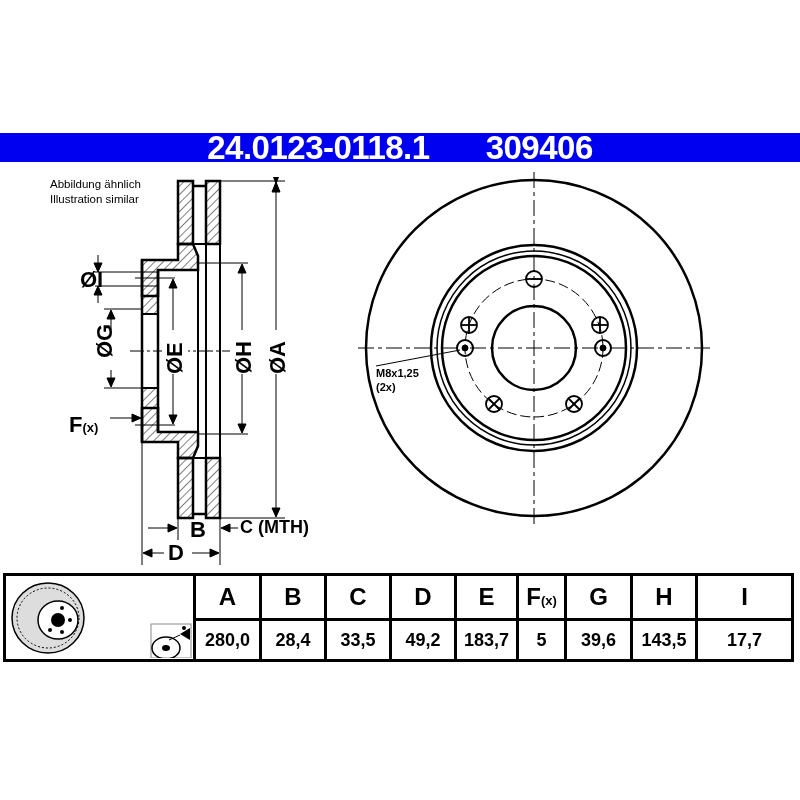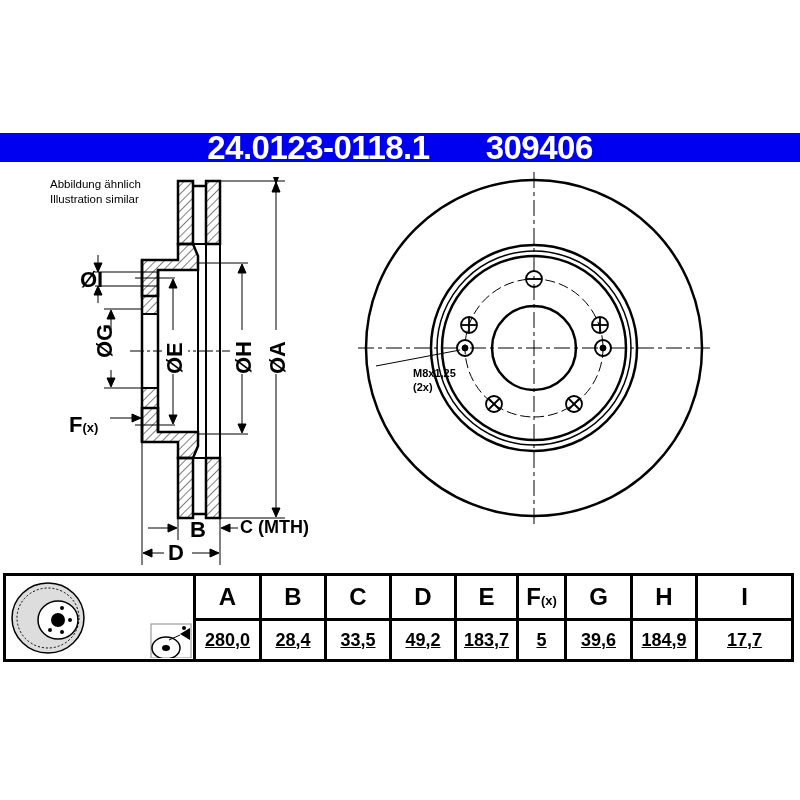--- a/index.html
+++ b/index.html
@@ -7,21 +7,21 @@
   .banner{position:absolute;left:0;top:133px;width:800px;height:29px;background:#0000f0;color:#fff;
     font-weight:bold;font-size:33px;display:flex;align-items:center;justify-content:center;letter-spacing:-0.5px;}
   .banner span{display:inline-block;}
   .banner .gap{width:56px;}
   .note{position:absolute;left:8px;top:177px;font-size:11.5px;font-weight:normal;line-height:15px;margin-left:42px;}
   svg.drawing{position:absolute;left:0;top:0;}
   .lbl{position:absolute;font-weight:bold;}
   table.spec{position:absolute;left:3px;top:573px;border-collapse:collapse;}
   table.spec td{border:3px solid #000;text-align:center;font-weight:bold;padding:0;}
   table.spec tr.hdr td{height:42px;font-size:24px;}
-  table.spec tr.val td{height:38px;font-size:18px;text-decoration:underline;}
+  table.spec tr.val td{height:38px;font-size:18px;}
   table.spec td.imgcell{border-right:3px solid #000;}
   .fx small{font-size:13px;}
 </style>
 </head>
 <body>
 
 <div class="banner">
   <span>24.0123-0118.1</span>
   <span class="gap"></span>
   <span>309406</span>
@@ -157,21 +157,21 @@
 <div class="lbl" style="left:80px;top:267px;font-size:22px;text-align:center;">ØI</div>
 <div class="lbl" style="left:92px;top:358px;font-size:22px;transform:rotate(-90deg);transform-origin:left top;">ØG</div>
 <div class="lbl" style="left:162px;top:374px;font-size:22px;transform:rotate(-90deg);transform-origin:left top;background:#fff;">ØE</div>
 <div class="lbl" style="left:231px;top:374px;font-size:22px;transform:rotate(-90deg);transform-origin:left top;background:#fff;">ØH</div>
 <div class="lbl" style="left:265px;top:374px;font-size:22px;transform:rotate(-90deg);transform-origin:left top;background:#fff;">ØA</div>
 <div class="lbl" style="left:69px;top:412px;font-size:22px;"><span>F</span><span style="font-size:13px;">(x)</span></div>
 <div class="lbl" style="left:190px;top:517px;font-size:22px;">B</div>
 <div class="lbl" style="left:240px;top:517px;font-size:18px;">C (MTH)</div>
 <div class="lbl" style="left:168px;top:540px;font-size:22px;">D</div>
 
-<div class="lbl" style="left:376px;top:366px;font-size:11px;line-height:14px;margin-left:37px;">
+<div class="lbl" style="left:376px;top:366px;font-size:11px;line-height:14px;">
   <div>M8x1,25</div>
   <div>(2x)</div>
 </div>
 
 <table class="spec">
   <tbody>
       <tr class="hdr">
     <td rowspan="2" style="width:187px;position:relative;" class="imgcell">
       <svg width="187" height="80" viewBox="0 0 187 80" style="display:block;">
         <ellipse cx="42" cy="40" rx="36" ry="35" fill="#ddd" stroke="#000" stroke-width="1.5"></ellipse>
@@ -203,17 +203,17 @@
     <td style="width:93px;">I</td>
   </tr>
   <tr class="val">
     <td>280,0</td>
     <td>28,4</td>
     <td>33,5</td>
     <td>49,2</td>
     <td>183,7</td>
     <td>5</td>
     <td>39,6</td>
-    <td>184,9</td>
+    <td>143,5</td>
     <td>17,7</td>
   </tr>
 </tbody>
   </table>
 
 </body></html>

